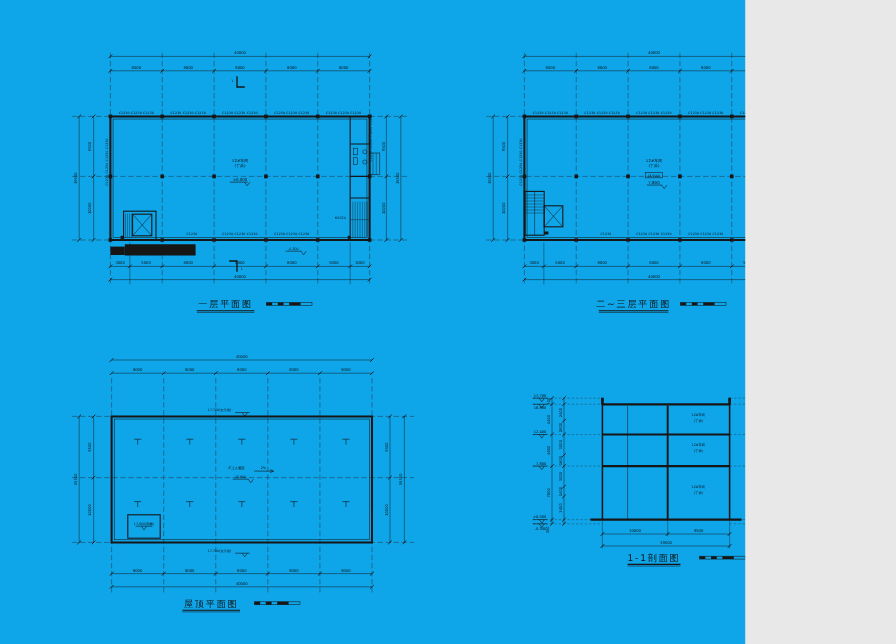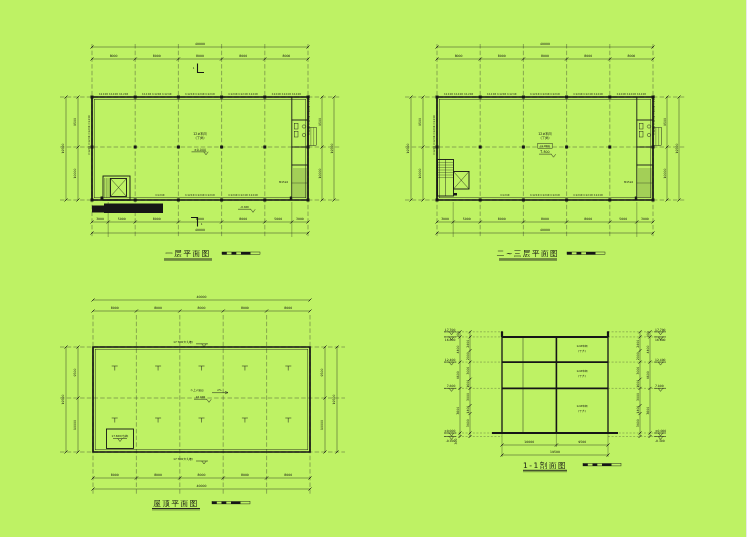--- a/index.html
+++ b/index.html
@@ -1,16 +1,16 @@
 <!DOCTYPE html>
 <html><head>
 <meta charset="utf-8">
 <style>
   html,body{margin:0;padding:0;background:#e8e8e8;}
-  #stage{position:relative;width:746px;height:537px;background:#bef264;overflow:hidden;
+  #stage{position:relative;width:621px;height:537px;background:#0ea5e9;overflow:hidden;
          font-family:"DejaVu Sans",sans-serif;}
   svg{position:absolute;left:0;top:0;}
   
   .w{stroke:#161616;stroke-width:1.7;fill:none}          
   .w2{stroke:#161616;stroke-width:.9;fill:none}          
   .t{stroke:#161616;stroke-width:.45;fill:none}          
   .h{stroke:#161616;stroke-width:.32;fill:none}          
   .d{stroke:#2a2a2a;stroke-width:.38;fill:none;stroke-dasharray:4.5 2.2} 
   .dd{stroke:#2a2a2a;stroke-width:.3;fill:none;stroke-dasharray:2 1.6}   
   .dim{stroke:#161616;stroke-width:.4;fill:none}         

